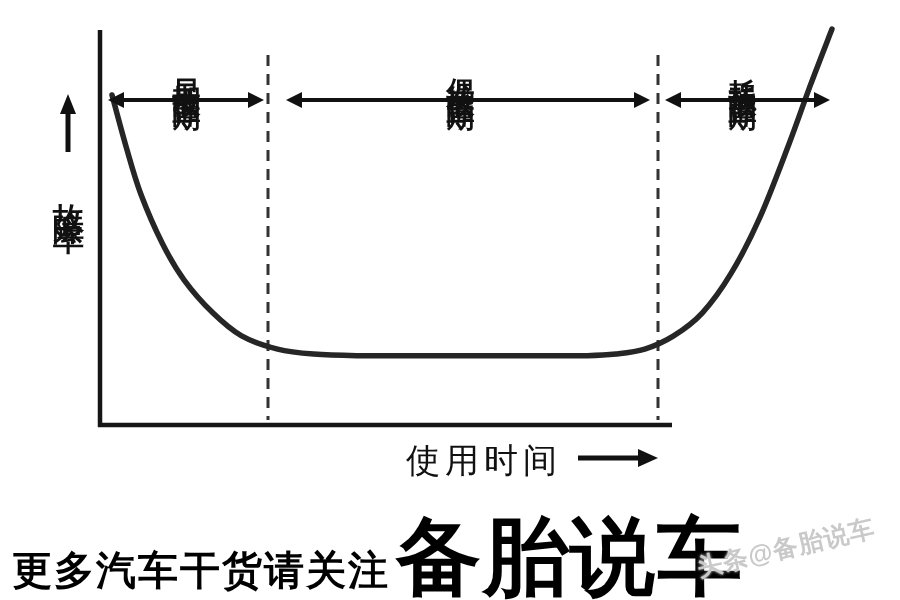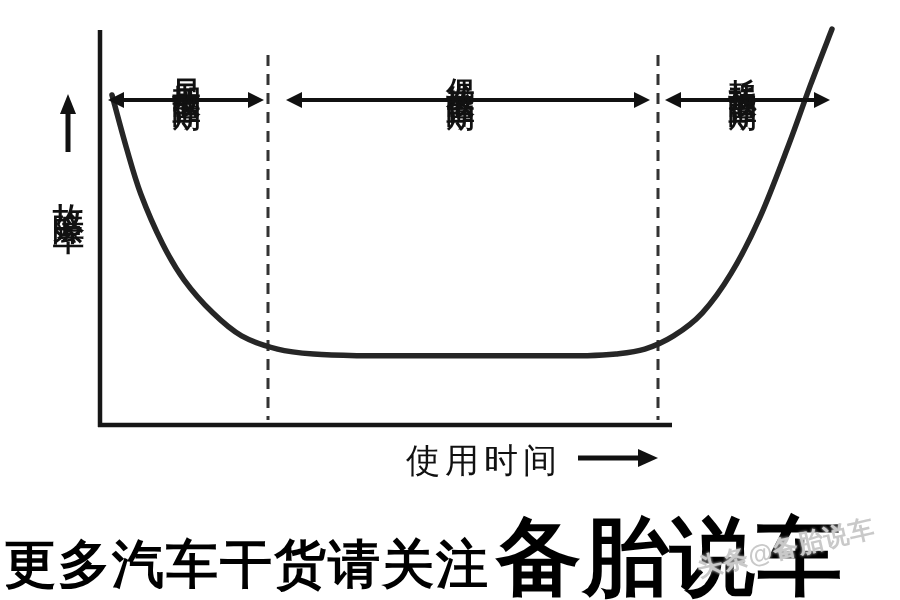--- a/index.html
+++ b/index.html
@@ -43,25 +43,25 @@
   #footer {
     position: absolute;
     left: 0;
     right: 0;
     bottom: 2px;
     display: flex;
     align-items: flex-end;
     white-space: nowrap;
   }
   #promo {
-    font-size: 52px;
+    font-size: 40px;
     font-weight: 900;
     letter-spacing: 2px;
     line-height: 1;
-    margin: 0 0 8px 4px;
+    margin: 0 0 8px 12px;
     color: #000000;
   }
   #brand {
     font-size: 85px;
     font-weight: 900;
     line-height: 0.95;
     margin-left: 6px;
     letter-spacing: 2px;
     color: #000000;
   }

